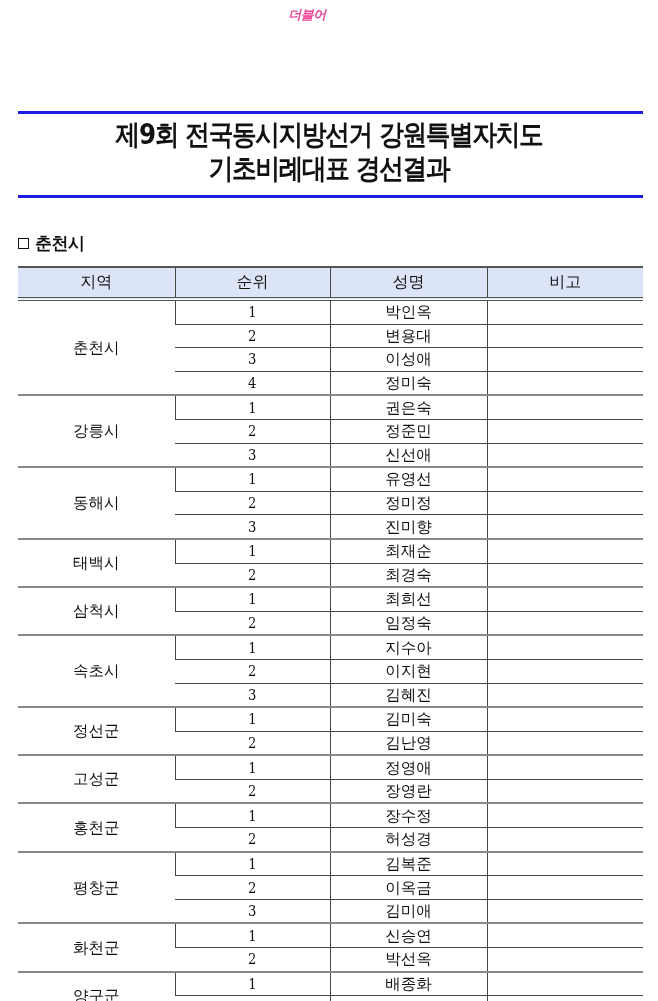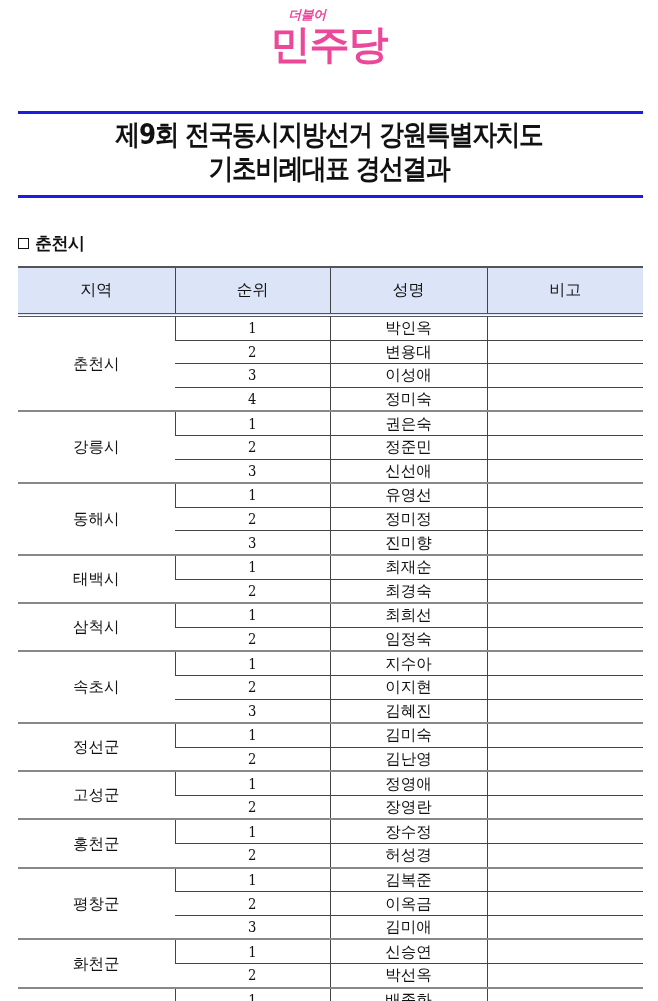--- a/index.html
+++ b/index.html
@@ -9,35 +9,34 @@
   .logo-main { display: block; font-family: "DejaVu Sans", sans-serif; font-size: 40px; font-weight: bold; line-height: 44px; letter-spacing: -1px; }
   .logo-sub { display: block; font-family: "DejaVu Sans", sans-serif; font-size: 15.5px; font-weight: bold; line-height: 22px; letter-spacing: -0.5px; }
   .rule { position: absolute; left: 18px; width: 625px; height: 3px; background: #1c1ce0; }
   .rule.top { top: 111px; }
   .rule.bottom { top: 195px; }
   .title { position: absolute; left: 0; top: 118px; width: 658px; text-align: center; font-family: "DejaVu Sans", sans-serif; font-weight: bold; font-size: 28px; line-height: 34px; letter-spacing: -1.5px; color: #111; transform: scaleX(0.88); transform-origin: center; }
   .section { position: absolute; left: 18px; top: 232px; font-family: "DejaVu Sans", sans-serif; font-weight: bold; font-size: 17px; display: flex; align-items: center; gap: 6px; letter-spacing: -0.5px; }
   .checkbox { width: 11px; height: 11px; border: 1.6px solid #111; display: inline-block; box-sizing: border-box; }
   table.results { position: absolute; left: 18px; top: 266px; width: 625px; border-collapse: collapse; table-layout: fixed; }
   table.results col.c1 { width: 157px; } col.c2 { width: 155px; } col.c3 { width: 157px; } col.c4 { width: 156px; }
-  table.results th { background: #dce5f7; height: 29px; font-weight: normal; font-size: 16px; border-top: 2px solid #555; border-bottom: 4px double #555; border-left: 1px solid #444; padding: 8px; }
+  table.results th { background: #dce5f7; height: 29px; font-weight: normal; font-size: 16px; border-top: 2px solid #555; border-bottom: 4px double #555; border-left: 1px solid #444; padding: 0; }
   table.results th:first-child { border-left: none; }
   table.results td { height: 22.6px; padding: 0; text-align: center; font-size: 15.5px; line-height: 20px; border-top: 1px solid #444; border-left: 1px solid #444; }
   table.results td:first-child { border-left: none; }
   table.results tr.group-start td { border-top: 2px solid #888; }
   table.results tr.last td { border-bottom: 2px solid #555; }
   td.region { vertical-align: middle; font-size: 16px; }
   td.rank { font-size: 17px; transform: scaleX(0.85); }
 </style>
 </head>
 <body>
 
 <div class="logo">
   <span class="logo-small">더불어</span>
-  <span class="logo-main">민주당</span>
 </div>
 
 <div class="rule top"></div>
 <div class="title">
   <div>제9회 전국동시지방선거 강원특별자치도</div>
   <div>기초비례대표 경선결과</div>
 </div>
 <div class="rule bottom"></div>
 
 <div class="section">

